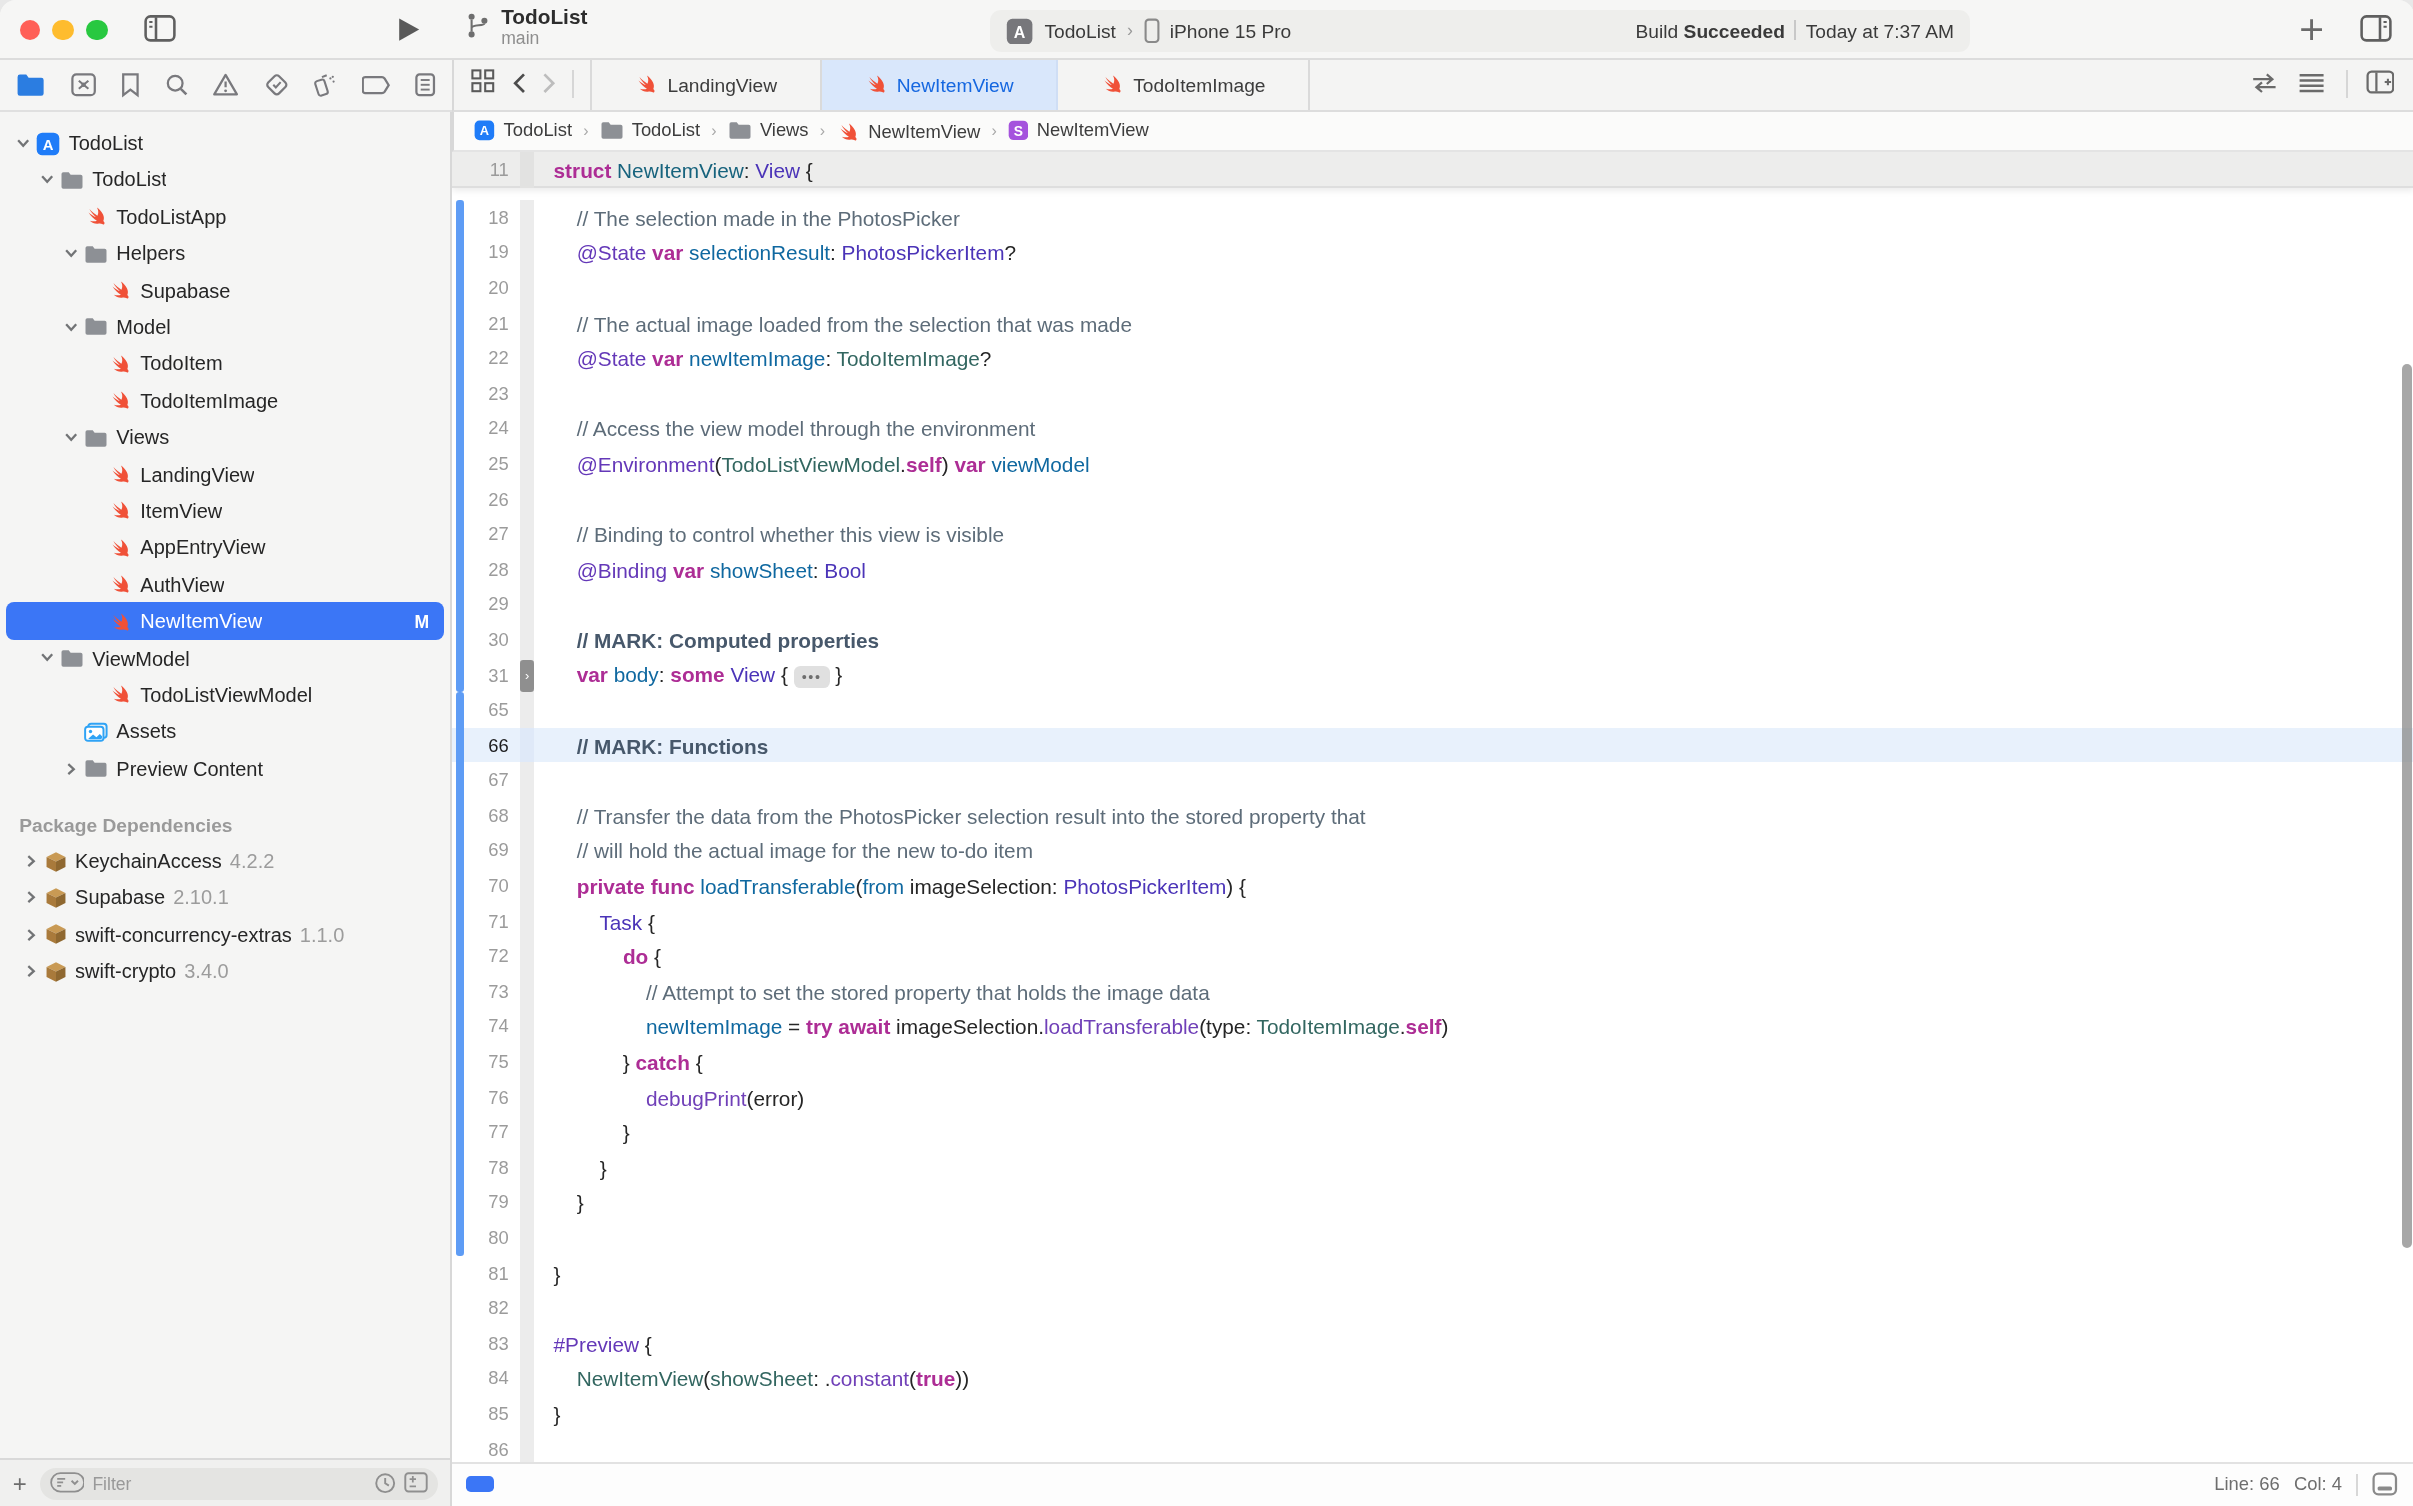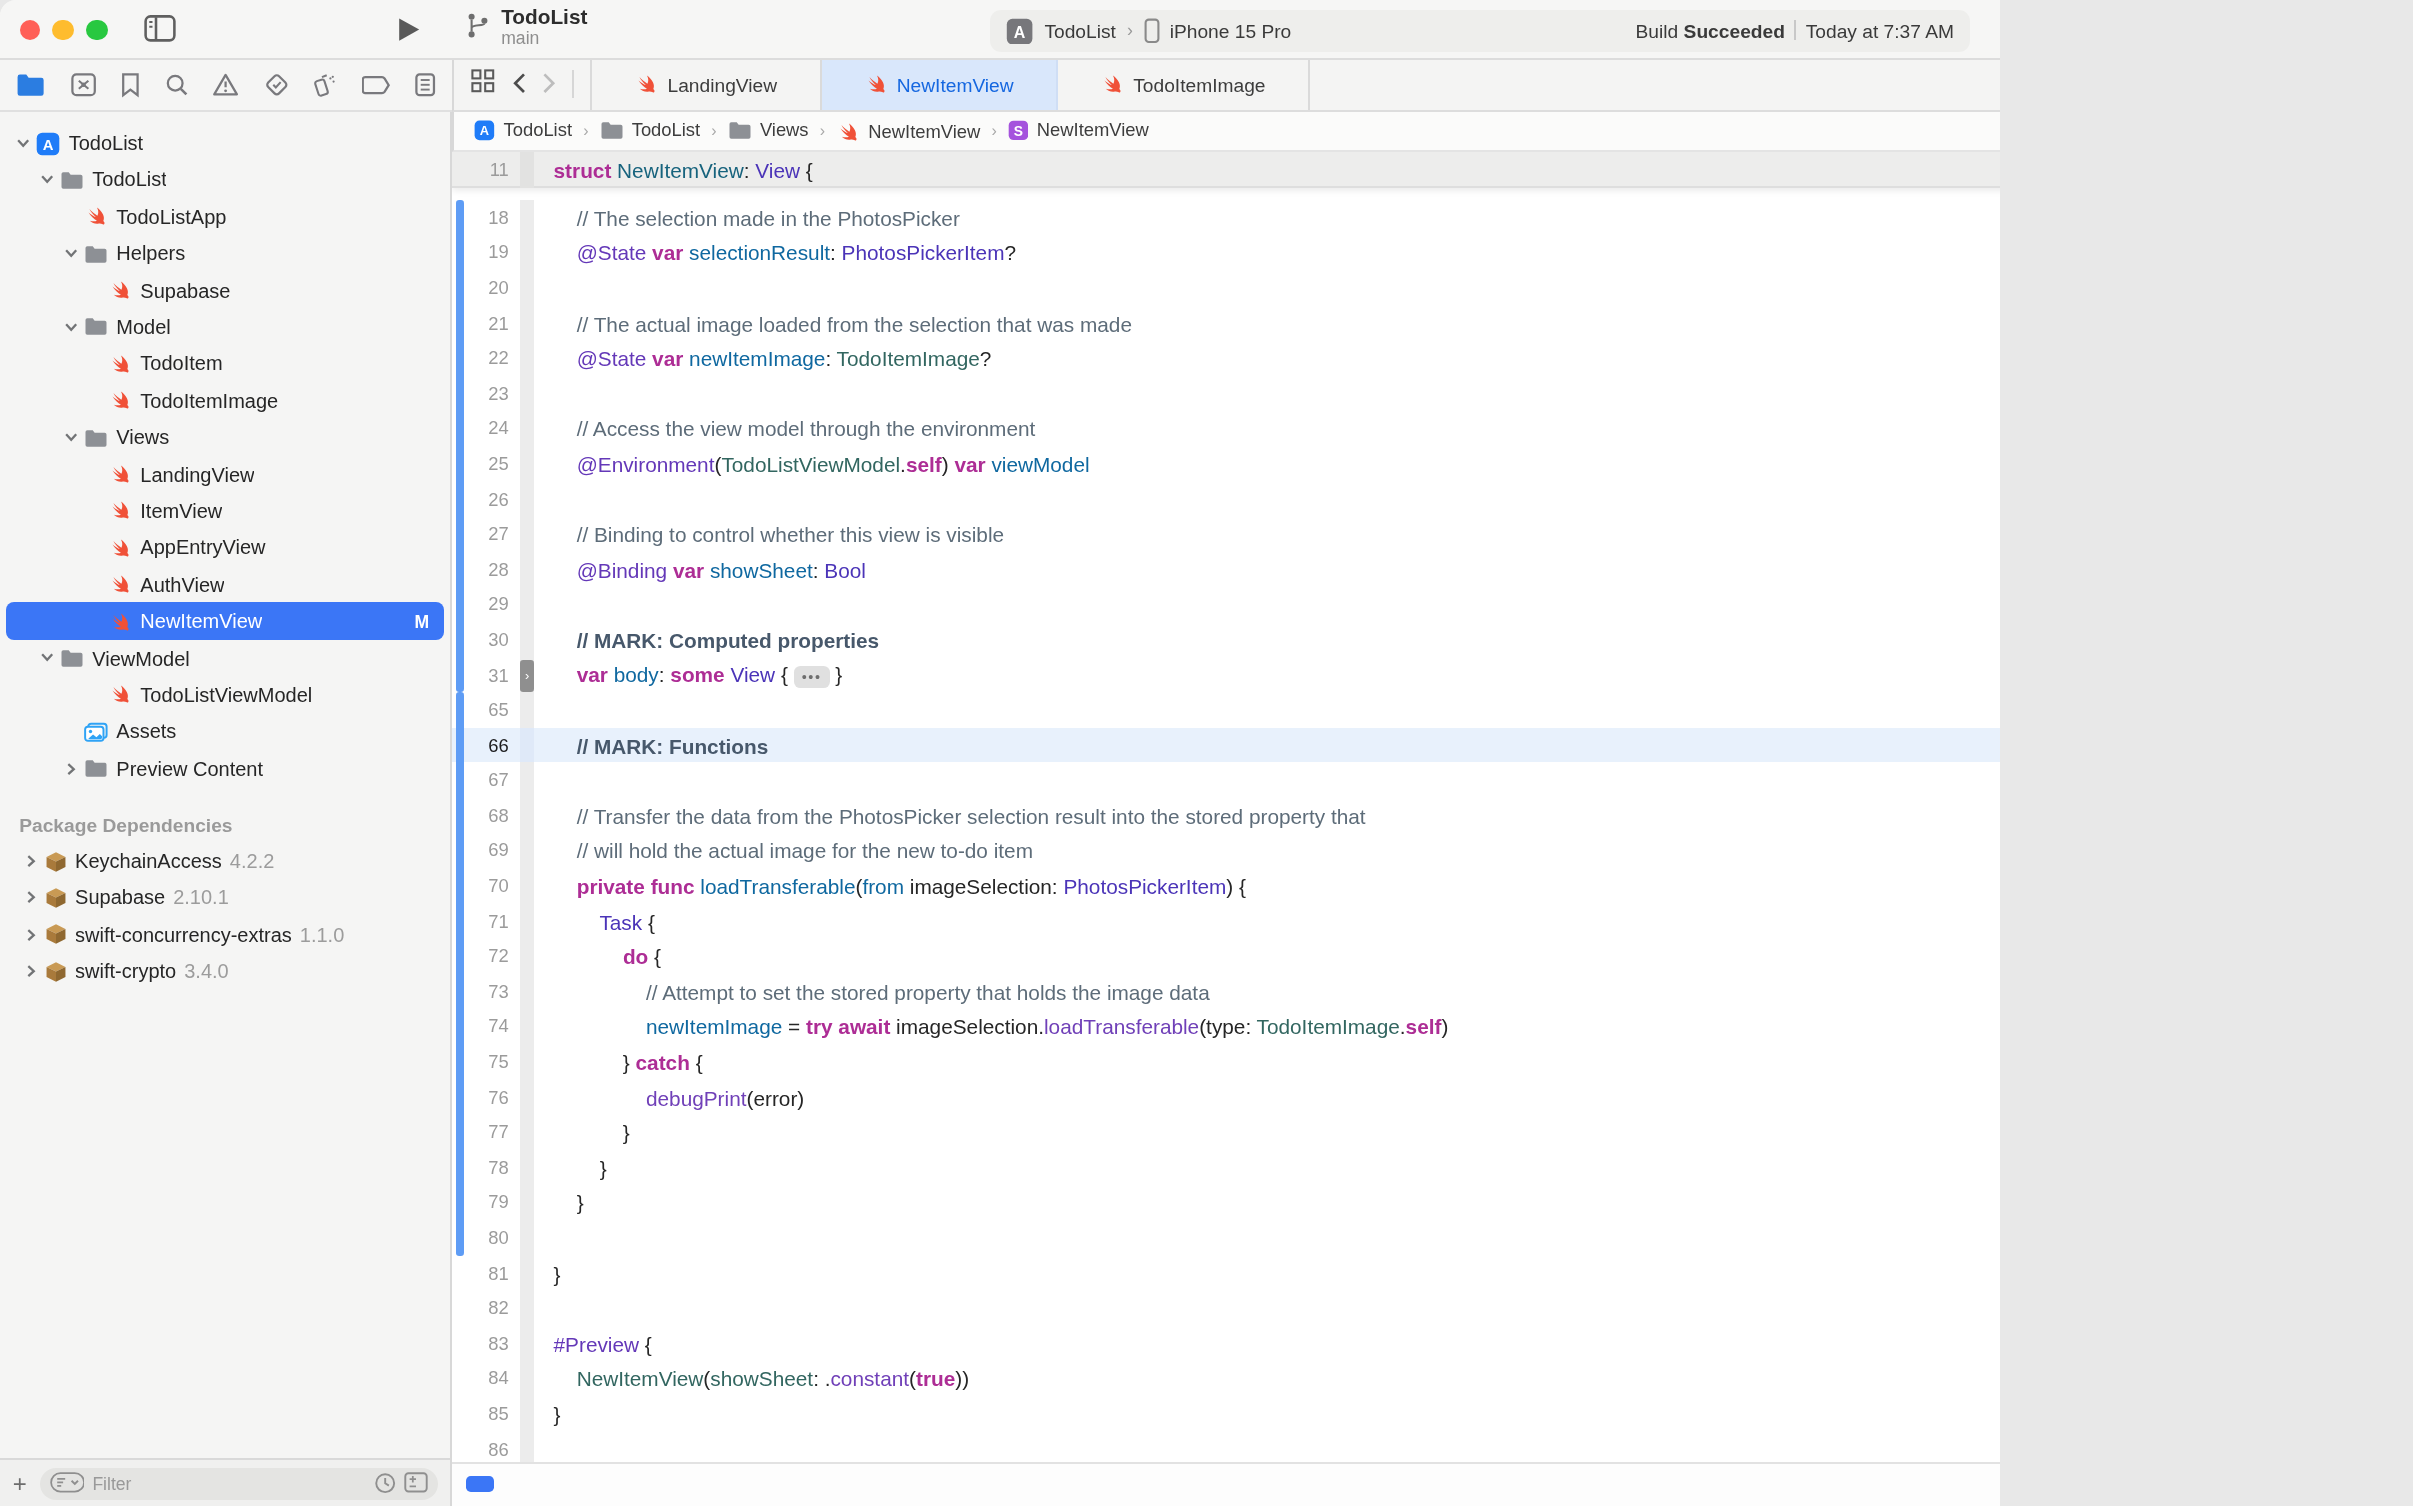--- a/index.html
+++ b/index.html
@@ -1,17 +1,17 @@
 <!DOCTYPE html>
 <html style="font-size:12.8px"><head>
 <meta charset="utf-8">
 <style>
   html,body{margin:0;padding:0;background:#e8e8e8;}
   *{box-sizing:border-box;font-family:"Liberation Sans",sans-serif;}
-  #stage{width:2000px;height:1507px;overflow:hidden;}
+  #stage{width:2413px;height:1507px;overflow:hidden;}
   #app{width:1207px;height:753px;transform:scale(2);transform-origin:0 0;position:relative;
        background:#f5f5f4;border-radius:8px 8px 0 0;overflow:hidden;}
 
   
   .toolbar{position:absolute;left:0;top:0;width:1207px;height:30px;background:#f6f6f5;border-bottom:0.8px solid #dcdcdc;}
   .lights{position:absolute;left:9.6px;top:9.6px;display:flex;gap:6.4px;}
   .light{width:10.4px;height:10.4px;border-radius:50%;}
   .l-close{background:#ff5f57;}.l-min{background:#febc2e;}.l-zoom{background:#28c840;}
   .tbtn{position:absolute;display:flex;align-items:center;justify-content:center;color:#5f5f5f;}
   .proj{position:absolute;left:233px;top:3.2px;display:flex;align-items:center;gap:5.6px;}

